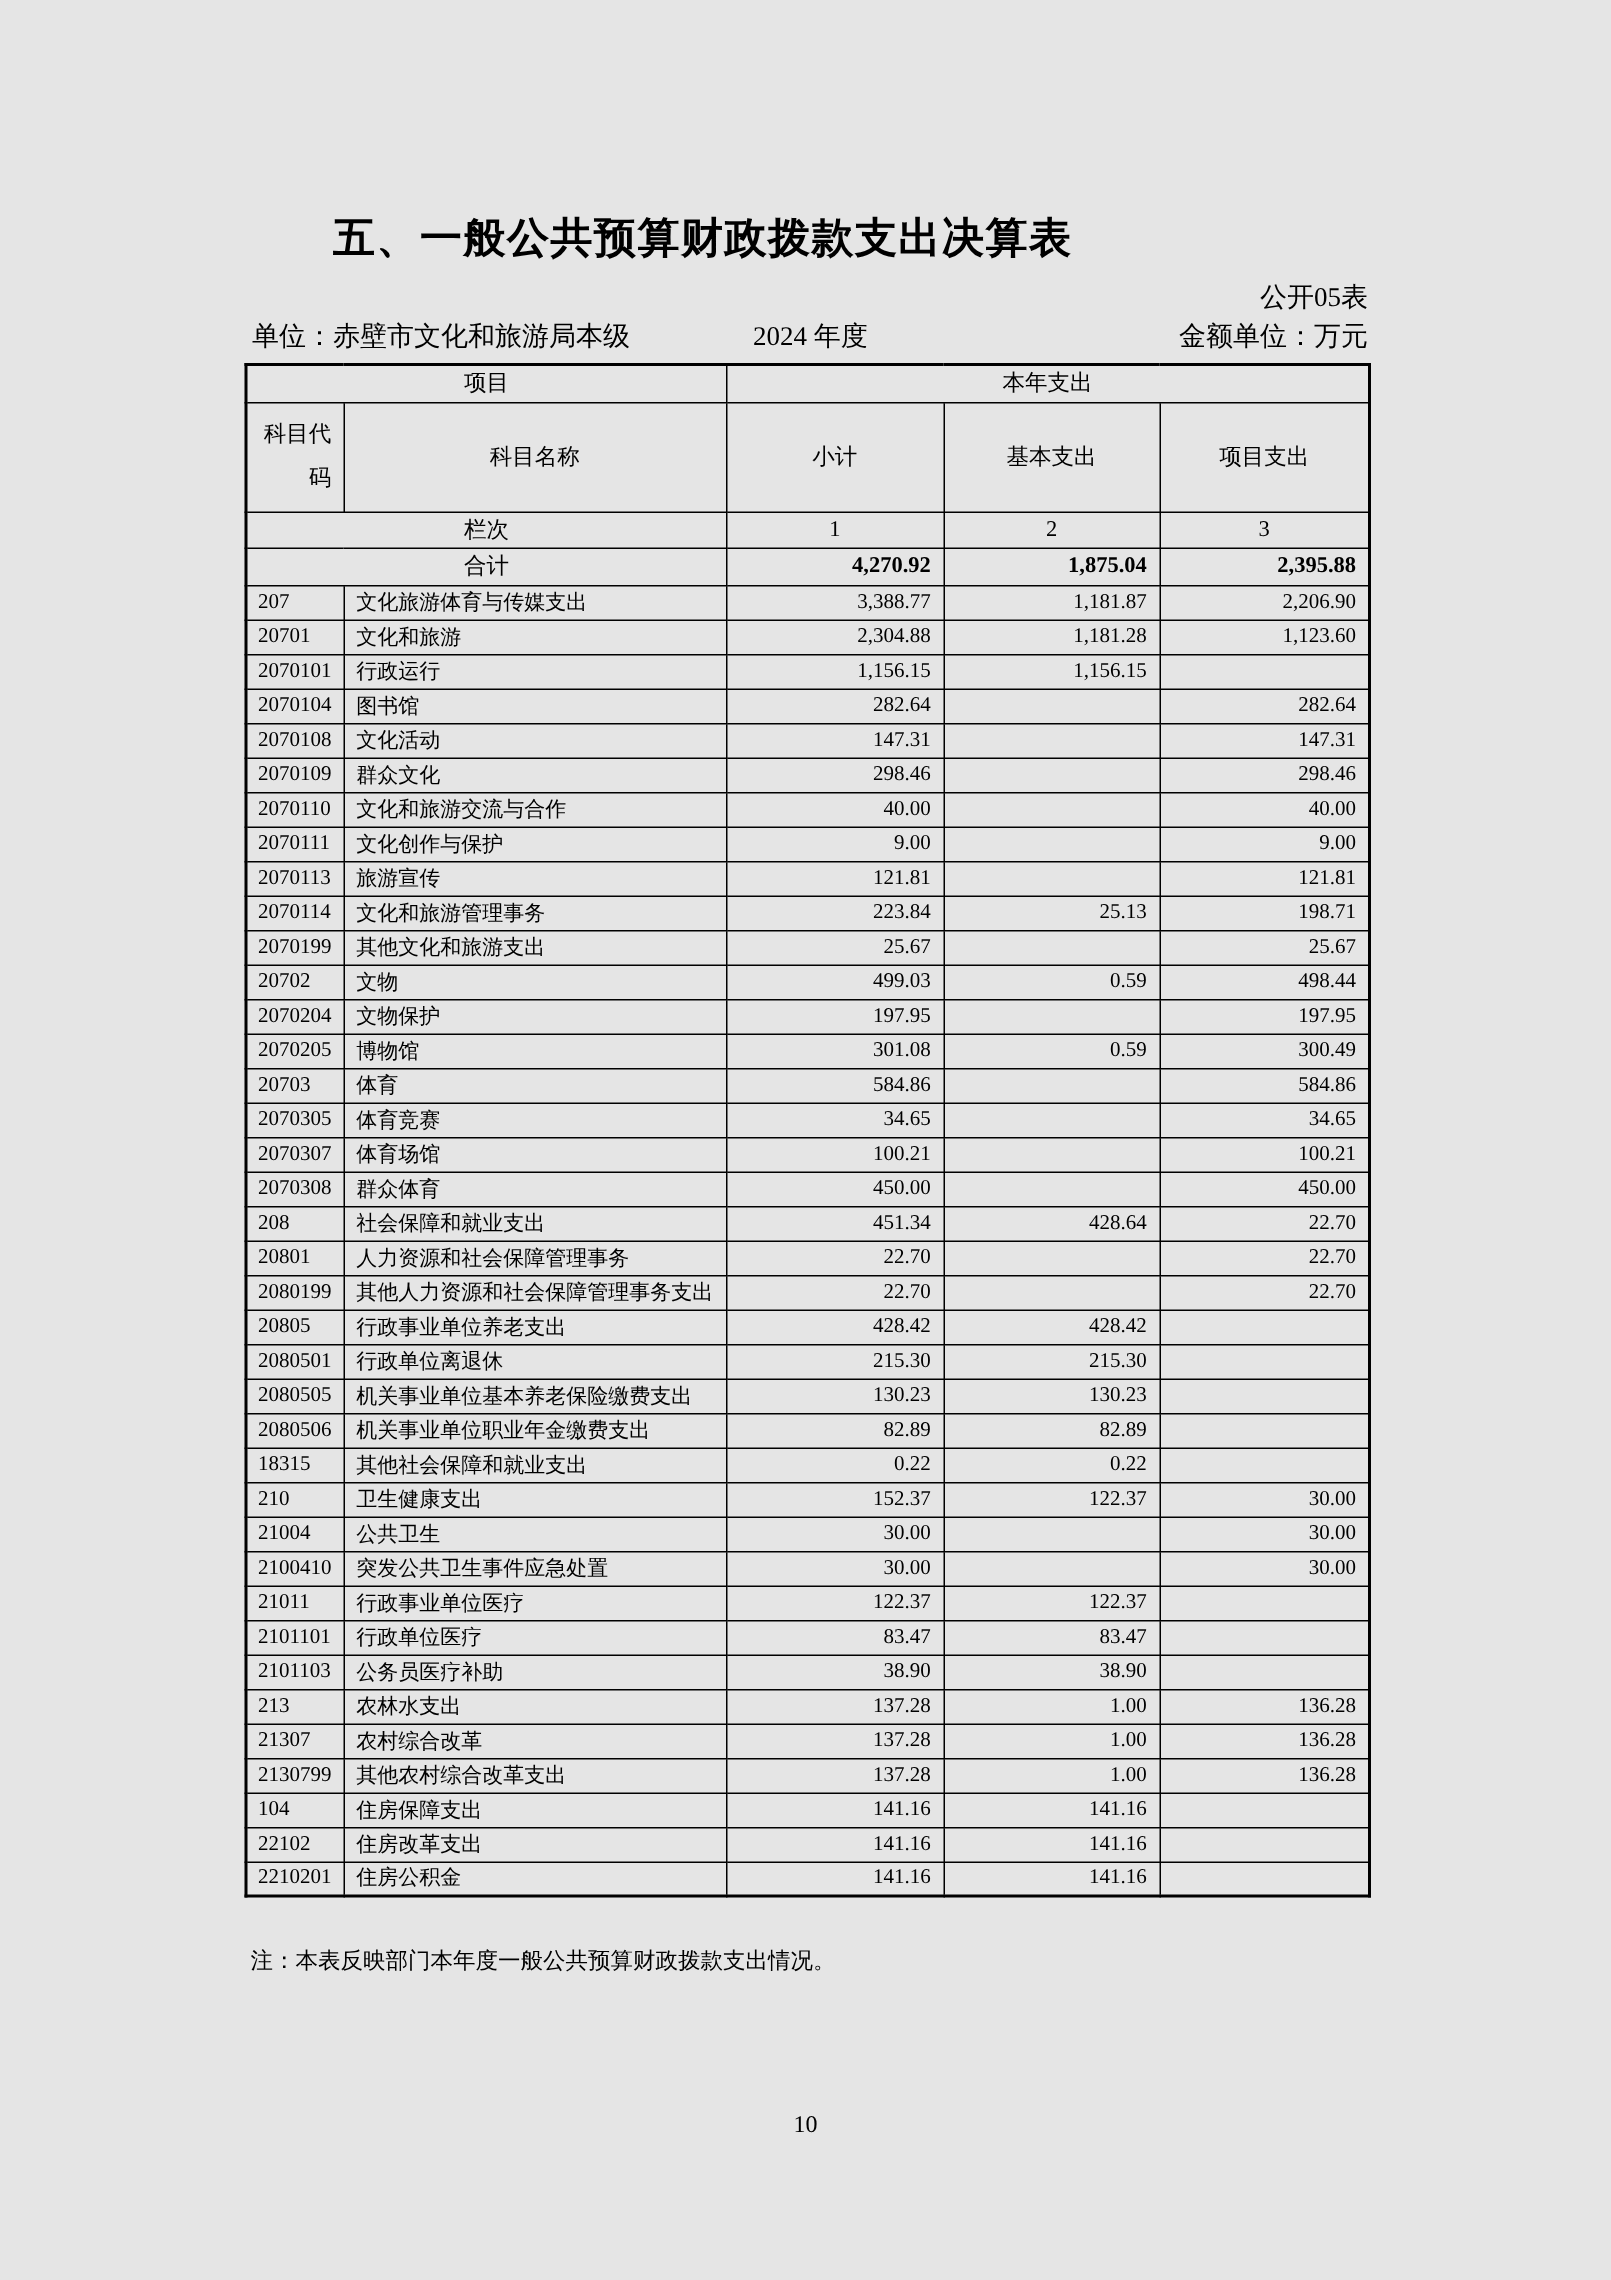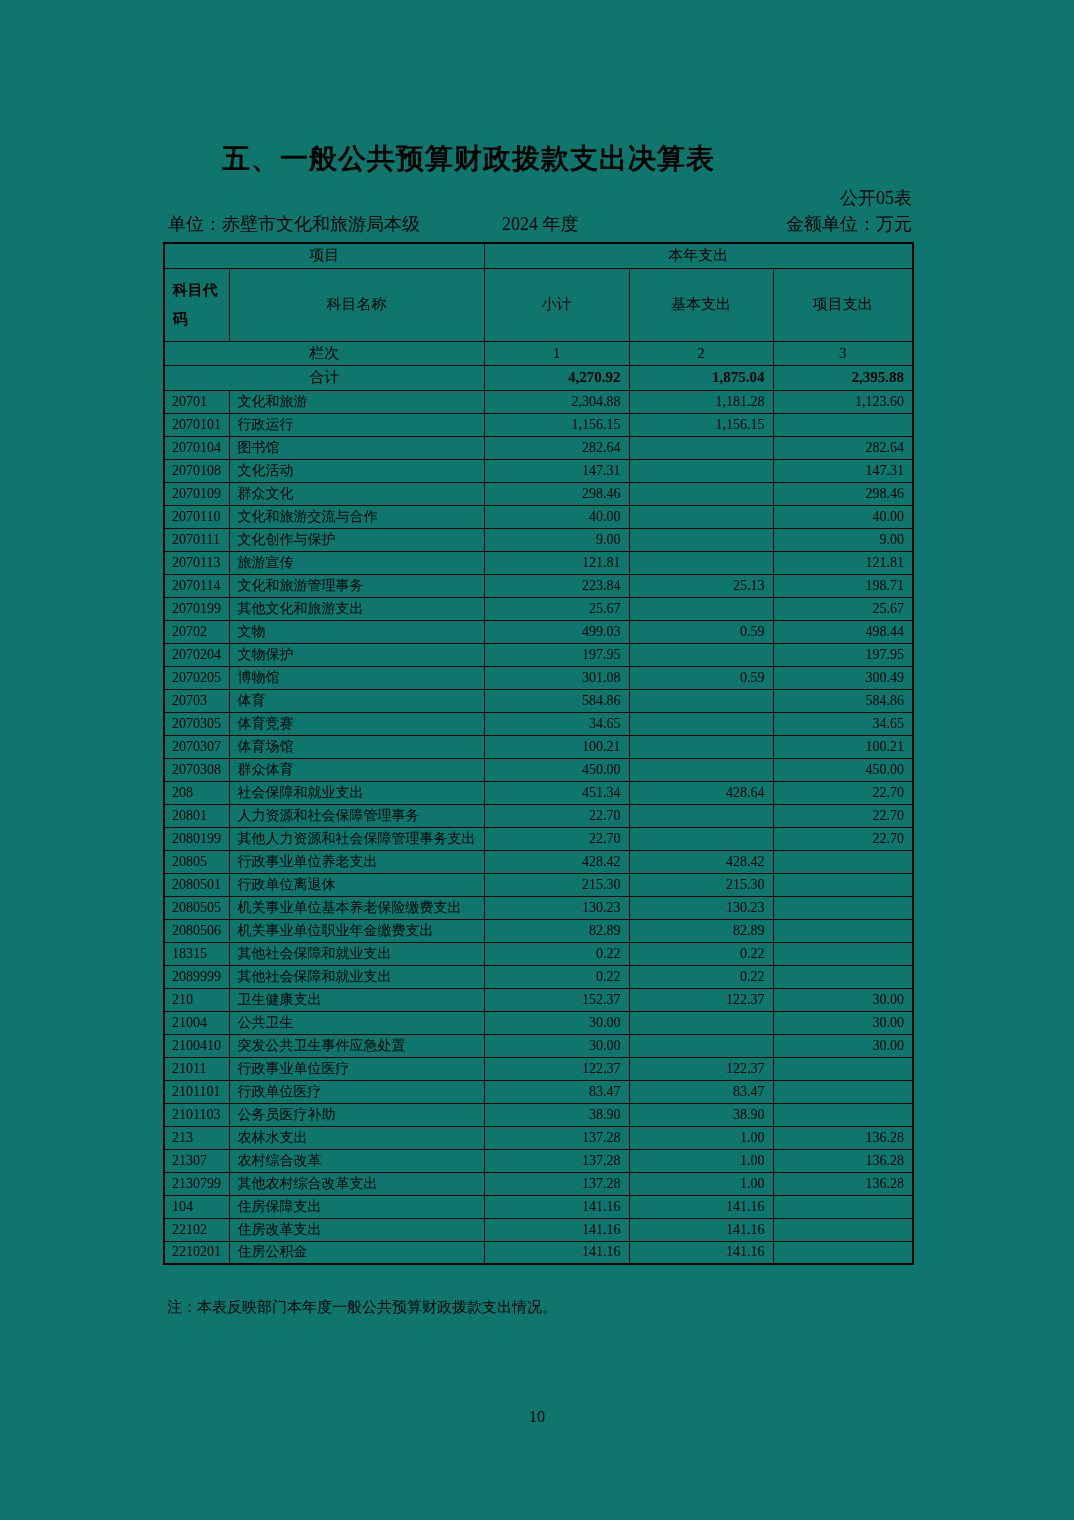--- a/index.html
+++ b/index.html
@@ -1,18 +1,18 @@
 <!DOCTYPE html>
 <html><head>
 <meta charset="utf-8">
 <style>
   * { margin:0; padding:0; box-sizing:border-box; }
   html,body { background:#ffffff; }
   .sheet {
-    position:relative; width:1074px; height:1520px; background:#0f766e;
+    position:relative; width:1074px; height:1520px; background:#e5e5e5;
     font-family:"Liberation Serif","DejaVu Serif",serif; color:#000;
     margin:0 auto; overflow:hidden;
   }
   .title {
     position:absolute; left:222px; top:140px;
     font-family:"Liberation Sans","DejaVu Sans",sans-serif;
     font-weight:bold; font-size:28px; letter-spacing:1px; white-space:nowrap;
   }
   .pub-label {
     position:absolute; left:163px; top:186px; width:749px;
@@ -30,21 +30,21 @@
     border-collapse:collapse; table-layout:fixed; font-size:14px;
     border:2px solid #000;
     padding-left:48px;
   }
   table.budget td { border:1px solid #000; overflow:hidden; white-space:nowrap; vertical-align:middle; }
   tr.r-group td { height:25px; text-align:center; font-size:15px; }
   tr.r-cols  td { height:73px; text-align:center; font-size:15px; }
   tr.r-lanci td { height:24px; text-align:center; font-size:15px; }
   tr.r-total td { height:25px; font-size:15px; }
   tr.r-total td.t-label { text-align:center; }
-  .code-wrap { display:inline-block; width:48px; white-space:normal; line-height:29px; text-align:left;font-weight:bold; }
+  .code-wrap { display:inline-block; width:48px; white-space:normal; line-height:29px; text-align:right; }
   tbody.rows td { height:23px; }
   .c-code { padding-left:7px; }
   .c-name { padding-left:8px; }
   .c-num  { text-align:right; padding-right:8px; }
   .bold   { font-weight:bold;margin-top:28px; }
 
   .footnote {
     position:absolute; left:167px; top:1298px; font-size:15px; white-space:nowrap;
   }
   .page-number {
@@ -94,20 +94,27 @@
       </tr>
       <tr class="r-total">
         <td colspan="2" class="t-label">合计</td>
         <td class="c-num bold">4,270.92</td>
         <td class="c-num bold">1,875.04</td>
         <td class="c-num bold">2,395.88</td>
       </tr>
     </thead>
     <tbody class="rows" id="rows-body">
         <tr>
+          <td class="c-code">207</td>
+          <td class="c-name">文化旅游体育与传媒支出</td>
+          <td class="c-num">3,388.77</td>
+          <td class="c-num">1,181.87</td>
+          <td class="c-num">2,206.90</td>
+        </tr>
+        <tr>
           <td class="c-code">20701</td>
           <td class="c-name">文化和旅游</td>
           <td class="c-num">2,304.88</td>
           <td class="c-num">1,181.28</td>
           <td class="c-num">1,123.60</td>
         </tr>
         <tr>
           <td class="c-code">2070101</td>
           <td class="c-name">行政运行</td>
           <td class="c-num">1,156.15</td>
@@ -269,27 +276,20 @@
           <td class="c-num"></td>
         </tr>
         <tr>
           <td class="c-code">18315</td>
           <td class="c-name">其他社会保障和就业支出</td>
           <td class="c-num">0.22</td>
           <td class="c-num">0.22</td>
           <td class="c-num"></td>
         </tr>
         <tr>
-          <td class="c-code">2089999</td>
-          <td class="c-name">其他社会保障和就业支出</td>
-          <td class="c-num">0.22</td>
-          <td class="c-num">0.22</td>
-          <td class="c-num"></td>
-        </tr>
-        <tr>
           <td class="c-code">210</td>
           <td class="c-name">卫生健康支出</td>
           <td class="c-num">152.37</td>
           <td class="c-num">122.37</td>
           <td class="c-num">30.00</td>
         </tr>
         <tr>
           <td class="c-code">21004</td>
           <td class="c-name">公共卫生</td>
           <td class="c-num">30.00</td>

